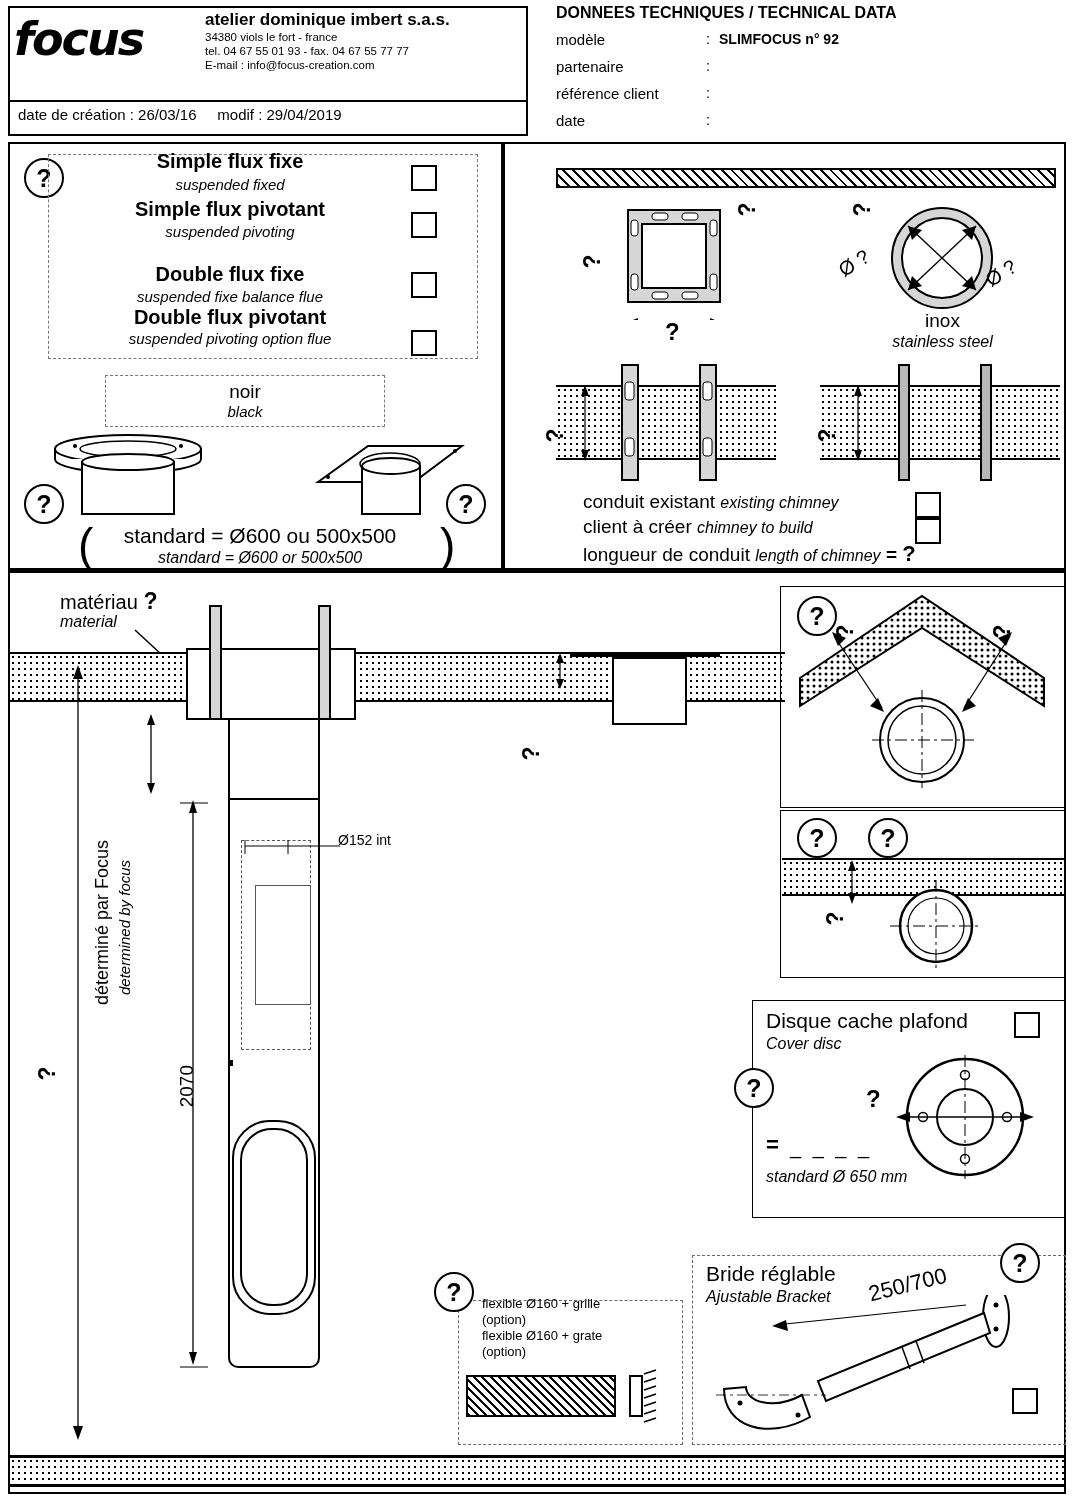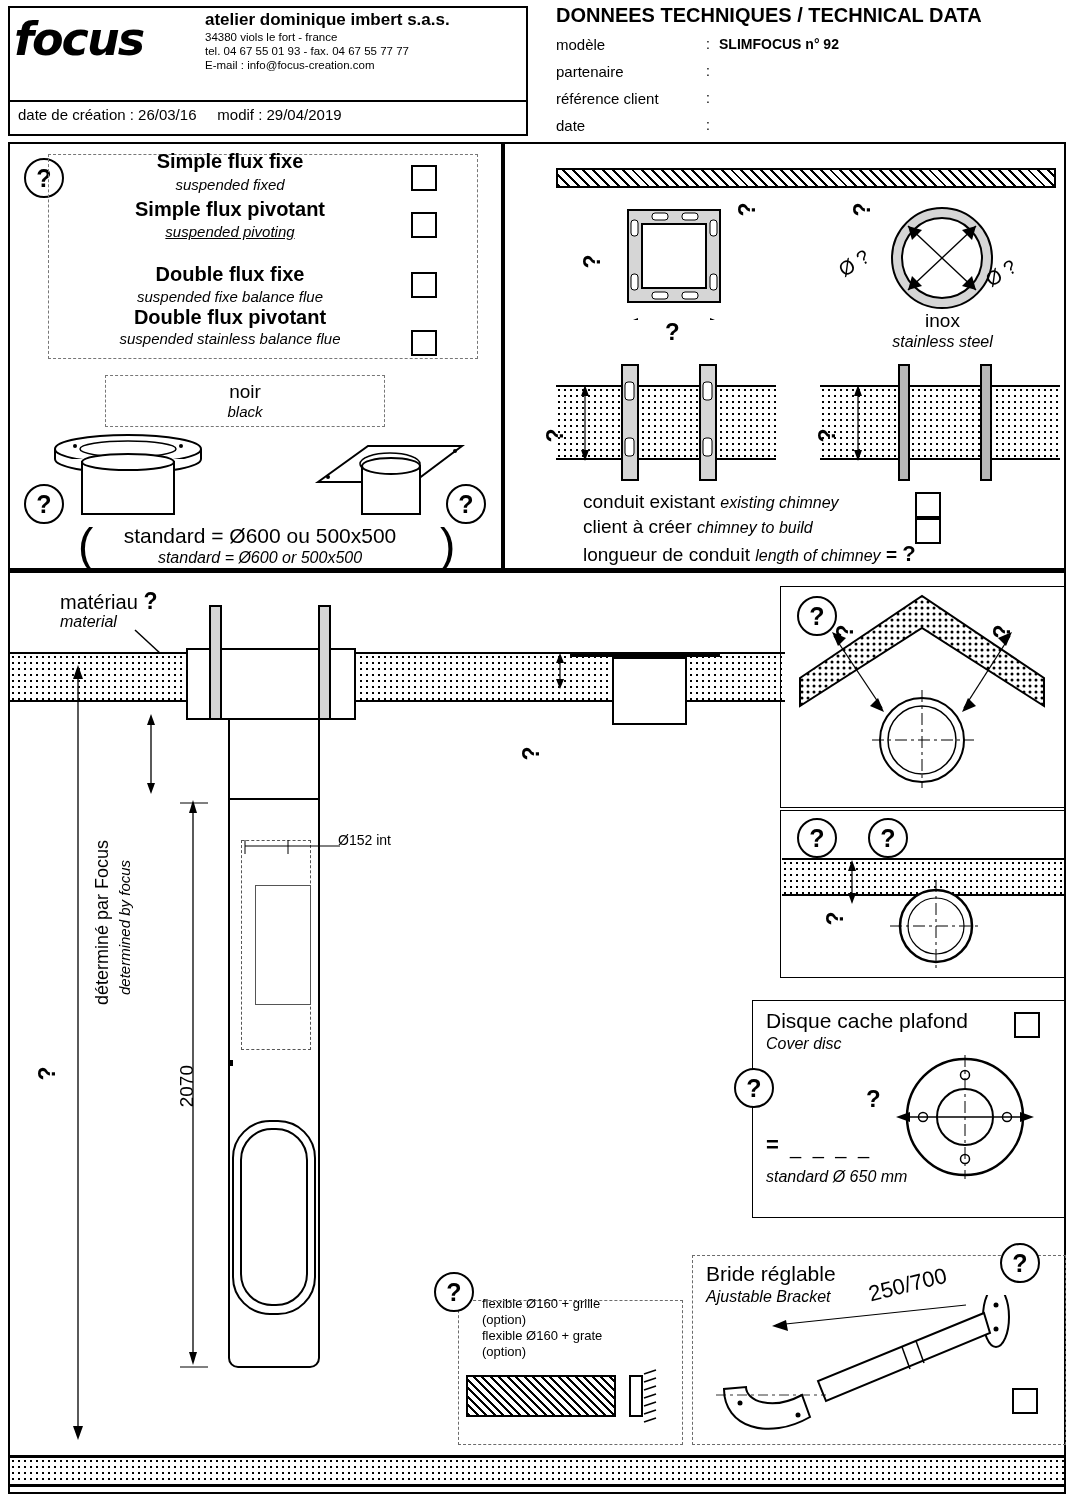--- a/index.html
+++ b/index.html
@@ -38,21 +38,21 @@
   #hdr-left { left:8px; top:6px; width:520px; height:130px; border:2px solid #000; }
   #logo { left:14px; top:12px; width:180px; height:60px; font-family:"DejaVu Sans", sans-serif;
           font-size:46px; font-weight:bold; font-style:italic; letter-spacing:-2px; }
   #hdr-company { left:205px; top:10px; width:310px; }
   #hdr-company .c1 { font-size:17px; font-weight:bold; }
   #hdr-company .c2 { font-size:11.5px; line-height:14px; }
   #hdr-divider { left:8px; top:100px; width:520px; height:2px; background:#000; }
   #hdr-dates { left:18px; top:106px; font-size:15px; }
 
   #hdr-right { left:556px; top:4px; width:510px; }
-  #hdr-right .title { font-size:20px; font-weight:bold; }
+  #hdr-right .title { font-size:16px; font-weight:bold; }
   .tdrow { font-size:14px; margin-top:9px; position:relative; height:18px;}
   .tdrow .lbl { position:absolute; left:0; }
   .tdrow .col { position:absolute; left:150px; }
   .tdrow .val { position:absolute; left:163px; font-weight:bold; }
 
   
   #frame-left { left:8px; top:142px; width:495px; height:428px; border:2px solid #000; }
   #frame-right { left:503px; top:142px; width:563px; height:428px; border:2px solid #000; }
   #frame-bottom { left:8px; top:570px; width:1058px; height:924px; border:2px solid #000; border-top:3px solid #000;}
 
@@ -143,29 +143,29 @@
 
   <div class="abs qmark" style="left:24px; top:158px;">?</div>
 
   <div class="abs" id="flux-box"></div>
 
   <div class="abs flux-line flux-fr" style="left:55px; top:150px;">Simple flux fixe</div>
   <div class="abs flux-line flux-en" style="left:55px; top:176px;">suspended fixed</div>
   <div class="abs cbx" style="left:411px; top:165px;"></div>
 
   <div class="abs flux-line flux-fr" style="left:55px; top:198px;">Simple flux pivotant</div>
-  <div class="abs flux-line flux-en" style="left:55px; top:223px;text-decoration:underline;">suspended pivoting</div>
+  <div class="abs flux-line flux-en" style="left:55px; top:223px;">suspended pivoting</div>
   <div class="abs cbx" style="left:411px; top:212px;"></div>
 
   <div class="abs flux-line flux-fr" style="left:55px; top:263px;">Double flux fixe</div>
   <div class="abs flux-line flux-en" style="left:55px; top:288px;">suspended fixe balance flue</div>
   <div class="abs cbx" style="left:411px; top:272px;"></div>
 
   <div class="abs flux-line flux-fr" style="left:55px; top:306px;">Double flux pivotant</div>
-  <div class="abs flux-line flux-en" style="left:55px; top:330px;">suspended stainless balance flue</div>
+  <div class="abs flux-line flux-en" style="left:55px; top:330px;">suspended pivoting option flue</div>
   <div class="abs cbx" style="left:411px; top:330px;"></div>
 
   <div class="abs" id="noir-box"></div>
   <div class="abs ctr" style="left:105px; top:381px; width:280px; font-size:19px;">noir</div>
   <div class="abs ctr ital" style="left:105px; top:403px; width:280px; font-size:15px;">black</div>
 
   <svg class="abs" style="left:45px; top:432px;" width="170" height="90">
     <ellipse cx="83" cy="17" rx="73" ry="14" fill="#fff" stroke="#000" stroke-width="2"></ellipse>
     <ellipse cx="83" cy="17" rx="48" ry="8" fill="#fff" stroke="#000" stroke-width="1.5"></ellipse>
     <line x1="10" y1="17" x2="10" y2="27" stroke="#000" stroke-width="2"></line>

